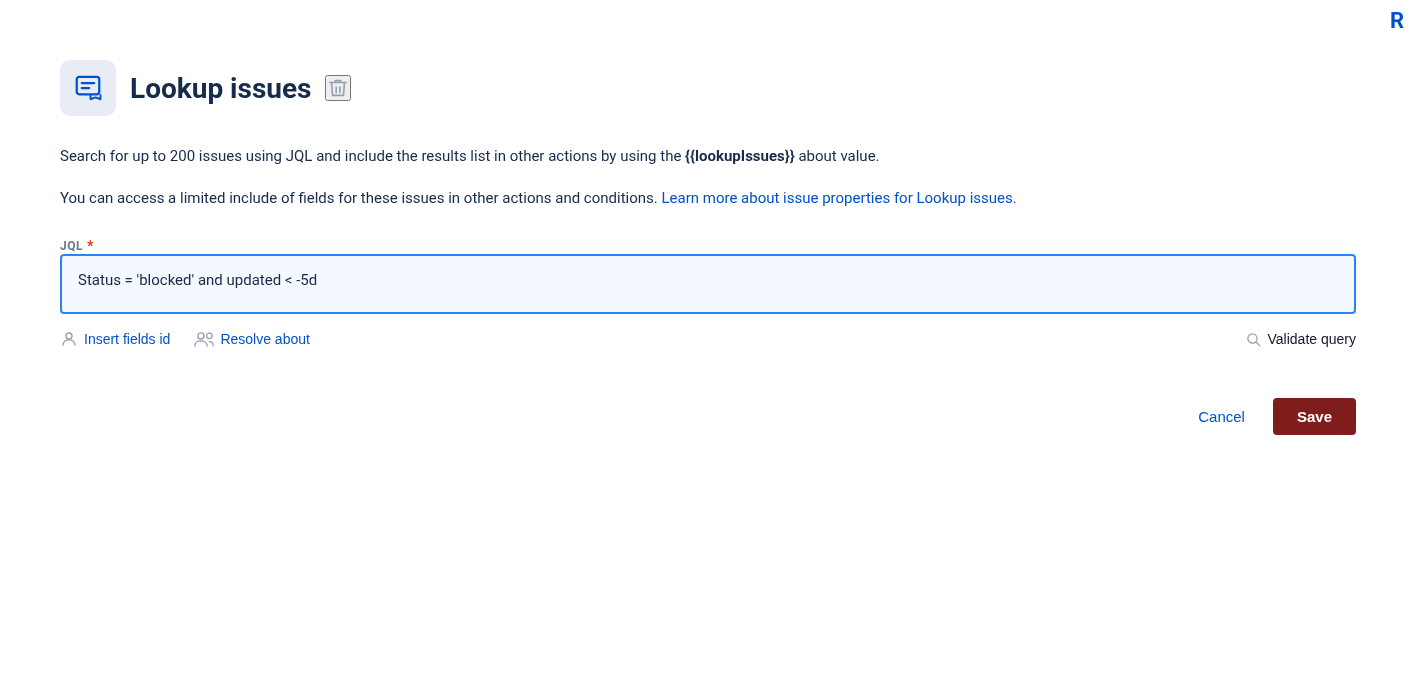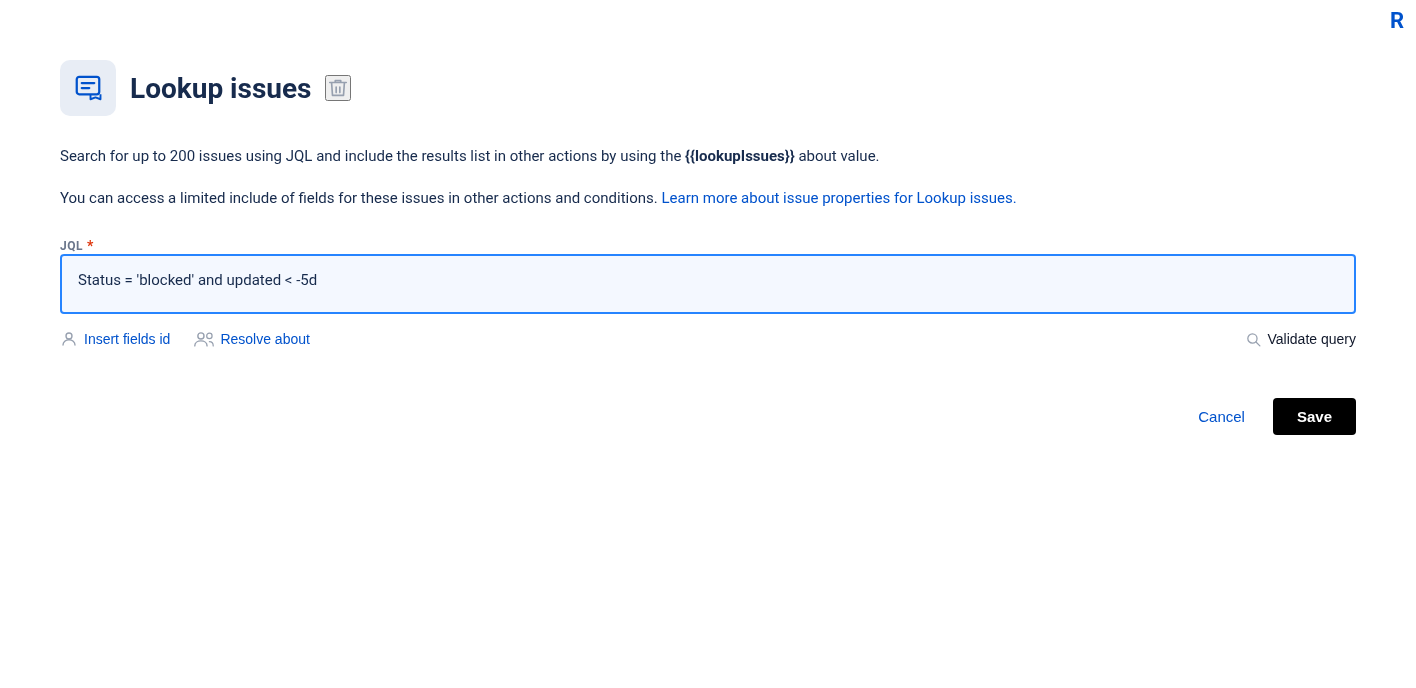--- a/index.html
+++ b/index.html
@@ -176,21 +176,21 @@
       background: none;
       border: none;
       color: #0052cc;
       font-size: 15px;
       font-weight: 500;
       cursor: pointer;
       padding: 10px 16px;
     }
 
     .save-btn {
-      background: #000000;
+      background: #7f1d1d;
       color: #ffffff;
       border: none;
       border-radius: 4px;
       font-size: 15px;
       font-weight: 600;
       cursor: pointer;
       padding: 10px 24px;
     }
 
     .top-right-corner {

